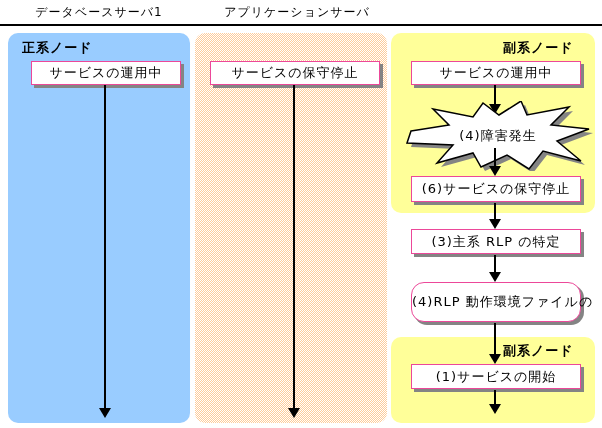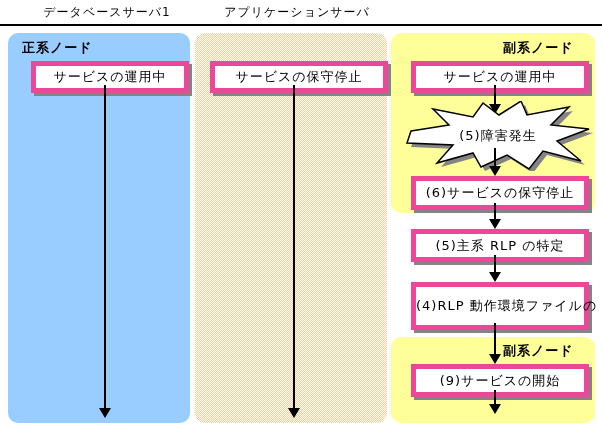--- a/index.html
+++ b/index.html
@@ -37,21 +37,21 @@
   }
   .node-label{
     position:absolute;
     font-size:13px;font-weight:bold;line-height:15px;
     letter-spacing:1px;
     white-space:nowrap;
   }
   .pbox{
     position:absolute;
     background:#ffffff;
-    border:5px solid #ec4899;
+    border:1px solid #ec4899;
     box-shadow:3px 3px 0 var(--box-shadow);
     font-size:13px;
     text-align:center;
     display:flex;flex-direction:column;justify-content:center;
     letter-spacing:1px;
     white-space:nowrap;
   }
   .vline{
     position:absolute;width:2px;background:#000000;
   }
@@ -66,21 +66,21 @@
     position:absolute;left:0;top:0;width:100%;height:100%;
     display:flex;align-items:center;justify-content:center;
     font-size:13px;letter-spacing:1px;white-space:nowrap;
   }
 </style>
 </head>
 <body>
 
 <div class="canvas">
 
-  <div class="lane-title" style="left:16px;width:182px;">データベースサーバ1</div>
+  <div class="lane-title" style="left:8px;width:182px;">データベースサーバ1</div>
   <div class="lane-title" style="left:201px;width:192px;">アプリケーションサーバ</div>
 
   <div class="header-divider"></div>
 
   <div class="panel panel-blue" style="left:8px;top:33px;width:182px;height:390px;"></div>
   <div class="panel panel-check" style="left:195px;top:33px;width:192px;height:390px;"></div>
   <div class="panel panel-yellow" style="left:391px;top:33px;width:204px;height:180px;"></div>
   <div class="panel panel-yellow" style="left:391px;top:337px;width:204px;height:86px;"></div>
 
   <div class="node-label" style="left:22px;top:40px;">正系ノード</div>
@@ -98,41 +98,41 @@
   <div class="pbox" style="left:411px;top:61px;width:168px;height:22px;">サービスの運用中</div>
 
   <div class="vline" style="left:494px;top:85px;height:19px;"></div>
   <div class="ahead" style="left:489px;top:104px;"></div>
 
   <div class="burst-wrap" style="left:403px;top:101px;width:190px;height:70px;">
     <svg width="190" height="70" viewBox="0 0 190 70">
       <polygon points="8,30 46,24 30,8 70,16 80,2 96,14 118,0 124,14 166,6 148,24 186,28 154,40 178,60 140,50 126,68 104,54 78,66 70,52 34,62 50,44 4,42" transform="translate(4,4)" fill="#848484"></polygon>
       <polygon points="8,30 46,24 30,8 70,16 80,2 96,14 118,0 124,14 166,6 148,24 186,28 154,40 178,60 140,50 126,68 104,54 78,66 70,52 34,62 50,44 4,42" fill="#ffffff" stroke="#000000" stroke-width="1.5"></polygon>
     </svg>
-    <div class="burst-label">(5)障害発生</div>
+    <div class="burst-label">(4)障害発生</div>
   </div>
 
   <div class="vline" style="left:494px;top:148px;height:18px;"></div>
   <div class="ahead" style="left:489px;top:166px;"></div>
 
   <div class="pbox" style="left:411px;top:176px;width:168px;height:24px;">(6)サービスの保守停止</div>
 
   <div class="vline" style="left:494px;top:203px;height:16px;"></div>
   <div class="ahead" style="left:489px;top:219px;"></div>
 
-  <div class="pbox" style="left:411px;top:229px;width:168px;height:23px;">(5)主系 RLP の特定</div>
+  <div class="pbox" style="left:411px;top:229px;width:168px;height:23px;">(3)主系 RLP の特定</div>
 
   <div class="vline" style="left:494px;top:255px;height:17px;"></div>
   <div class="ahead" style="left:489px;top:272px;"></div>
 
-  <div class="pbox" style="left:411px;top:282px;width:168px;height:38px;line-height:18px;">
+  <div class="pbox" style="left:411px;top:282px;width:168px;height:38px;line-height:18px;border-radius:13px;">
     <div>(4)RLP 動作環境ファイルの</div>
   </div>
 
   <div class="vline" style="left:494px;top:323px;height:31px;"></div>
   <div class="ahead" style="left:489px;top:354px;"></div>
 
-  <div class="pbox" style="left:411px;top:364px;width:168px;height:23px;">(9)サービスの開始</div>
+  <div class="pbox" style="left:411px;top:364px;width:168px;height:23px;">(1)サービスの開始</div>
 
   <div class="vline" style="left:494px;top:390px;height:14px;"></div>
   <div class="ahead" style="left:489px;top:404px;"></div>
 
 </div>
 
 </body></html>

